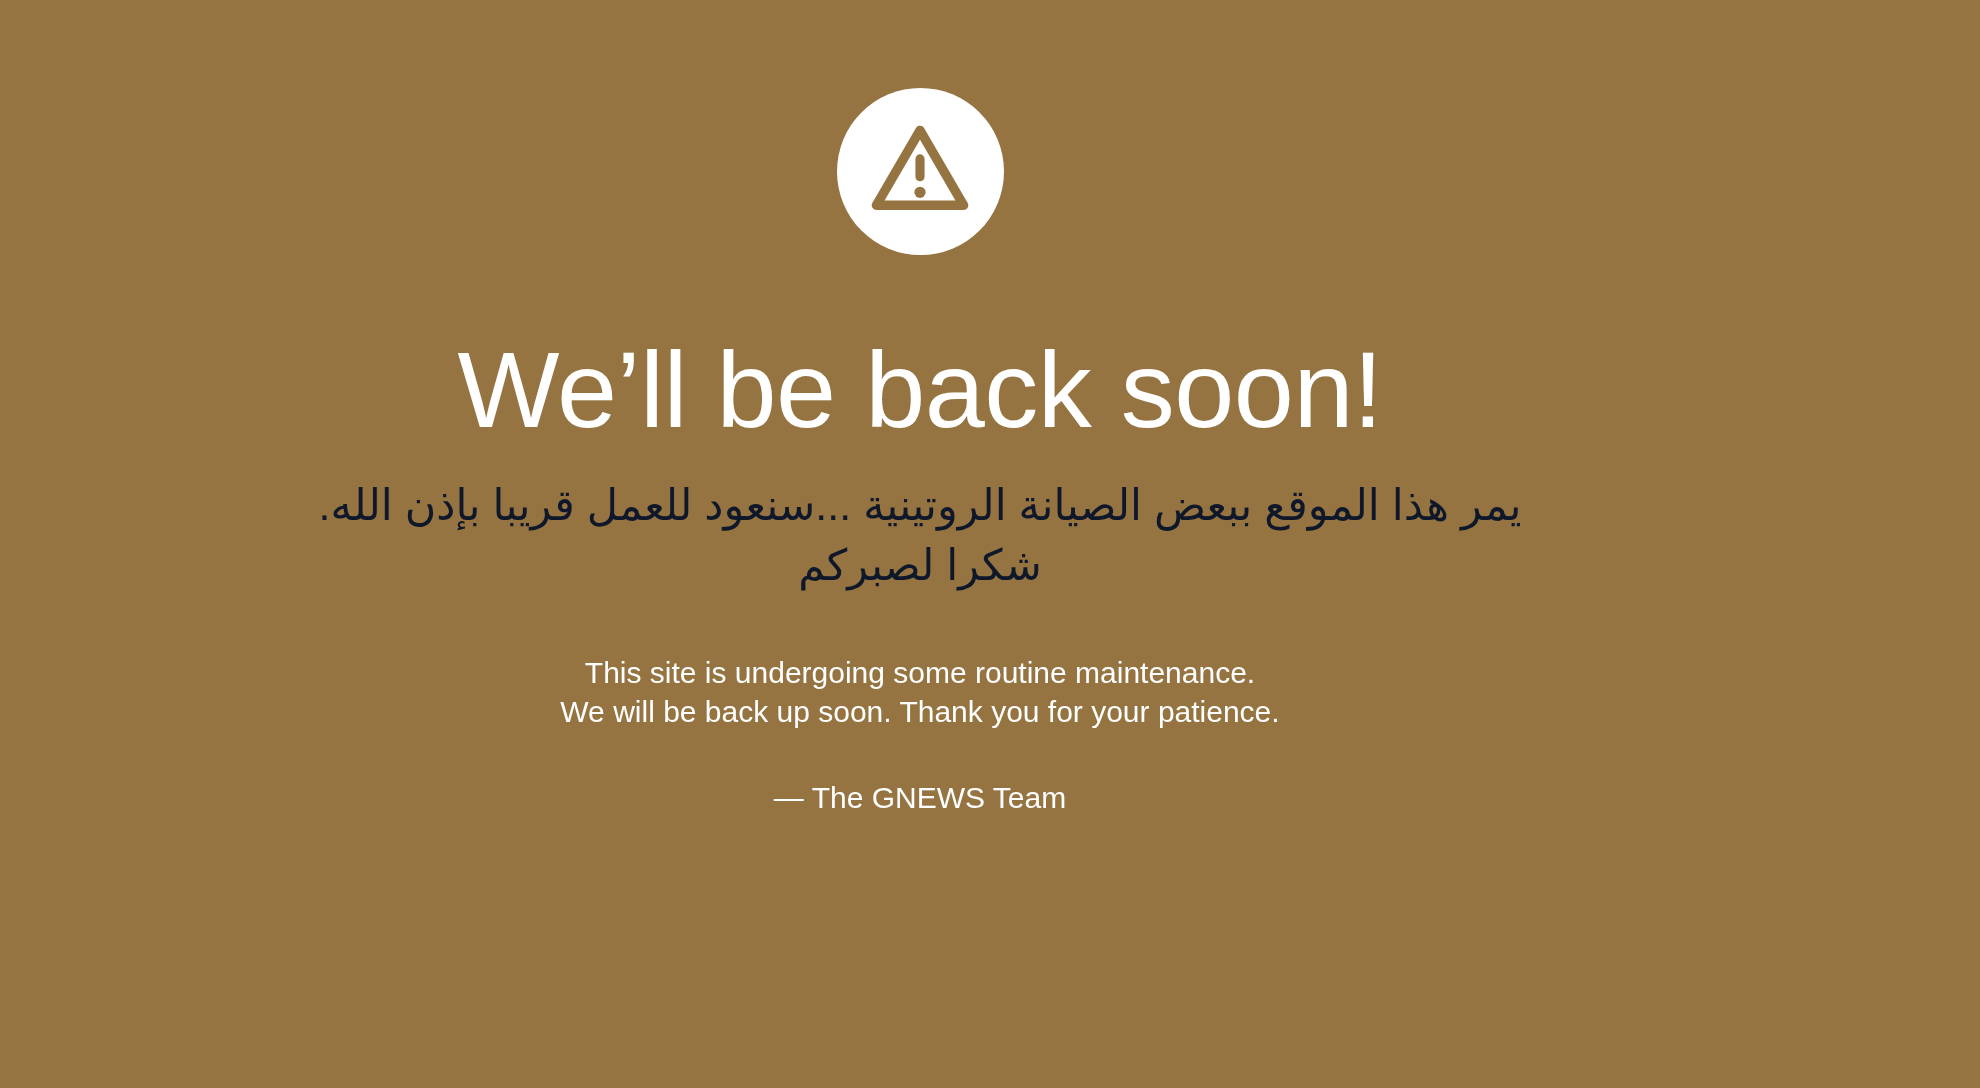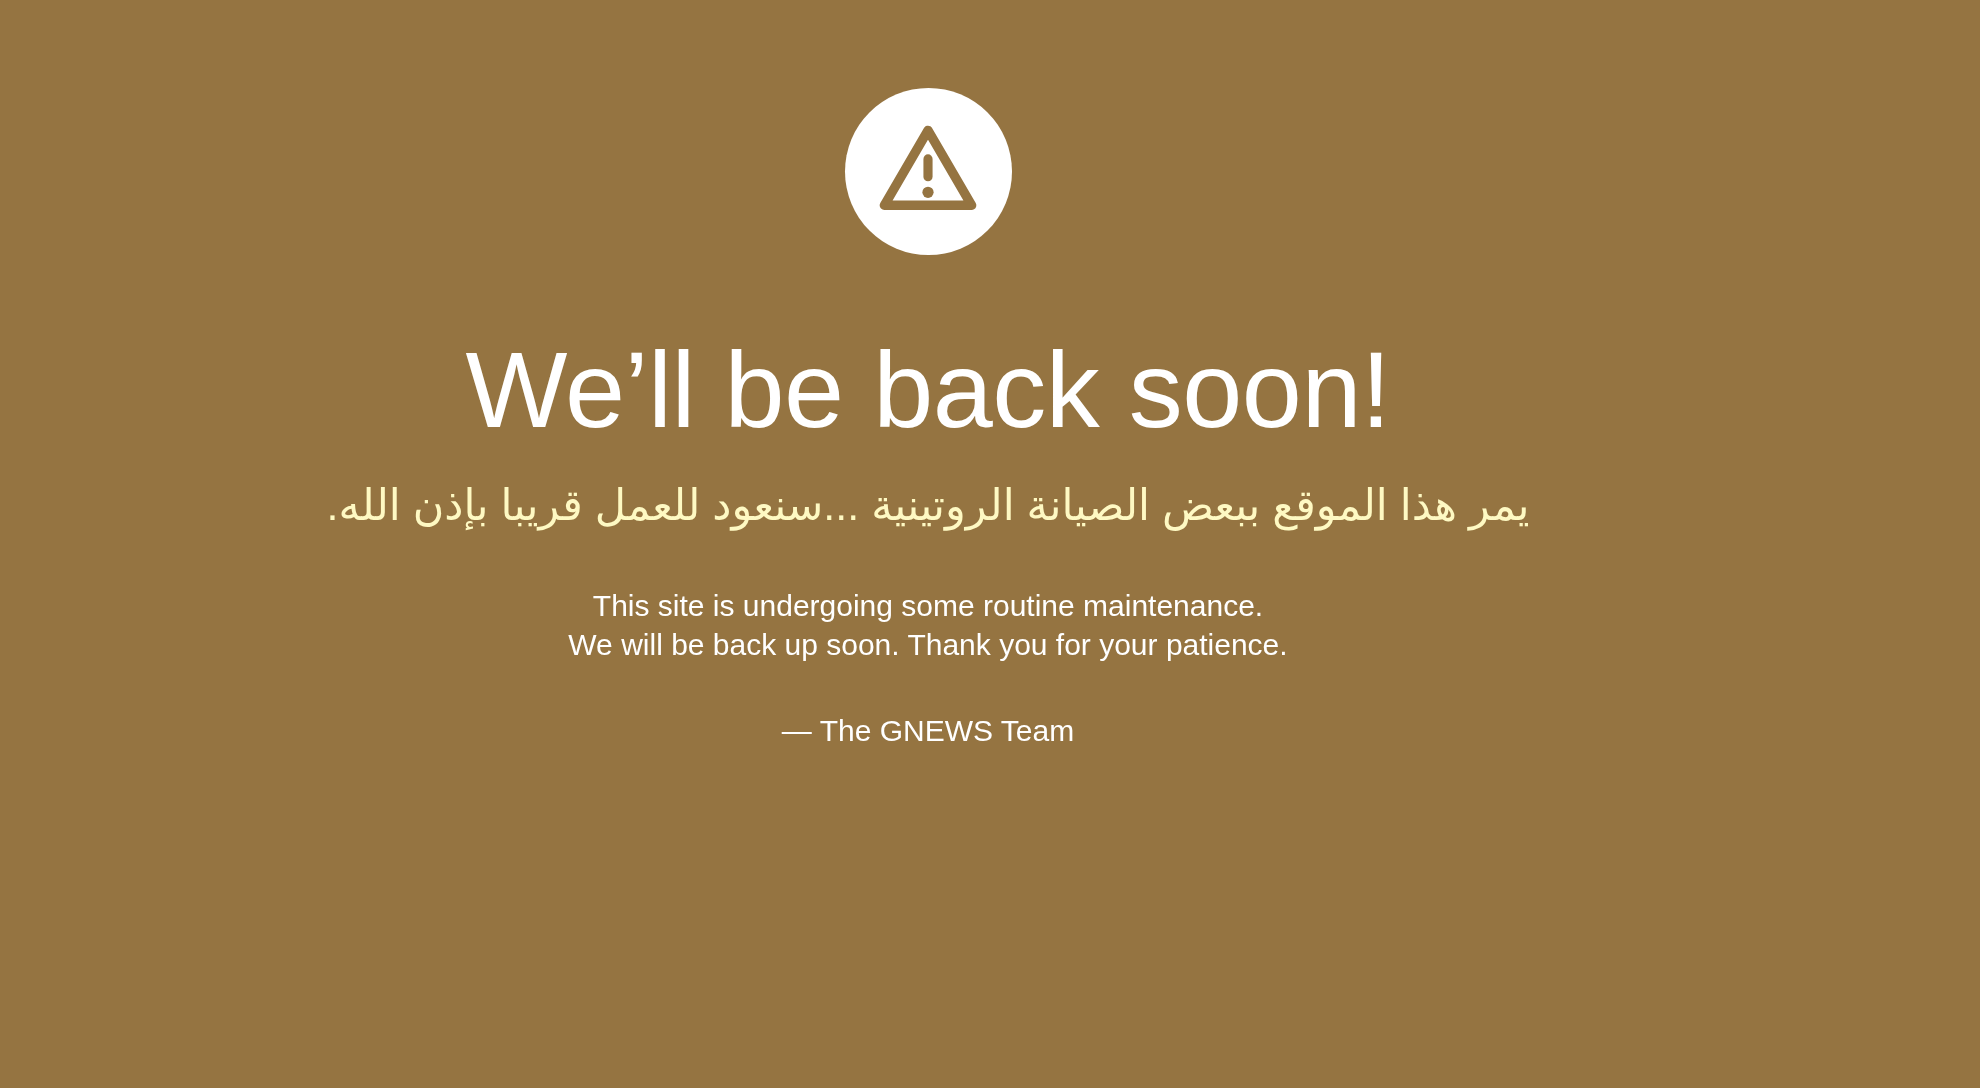--- a/index.html
+++ b/index.html
@@ -22,21 +22,21 @@
     position: relative;
     width: 1980px;
     height: 1088px;
     background: #957441;
     box-sizing: border-box;
   }
 
   
   .content-wrap {
     position: absolute;
-    left: 8px;
+    left: 0;
     top: 0;
     width: 1840px;
     height: 1088px;
     display: flex;
     flex-direction: column;
     align-items: center;
     text-align: center;
   }
 
   
@@ -70,28 +70,28 @@
     font-size: 108px;
     font-weight: 300;
     line-height: 1.05;
     letter-spacing: -0.5px;
     color: #ffffff;
     margin-top: 78px;
   }
 
   
   .arabic-block {
-    margin: 0;
+    margin: 8px;
     padding: 0;
     direction: rtl;
     unicode-bidi: isolate;
     font-size: 43px;
     font-weight: 400;
     line-height: 1.38;
-    color: #fef9c3;
+    color: #0f172a;
     width: 1800px;
     margin-top: 30px;
   }
 
   .arabic-line {
     display: block;
   }
 
   
   .body-copy {
@@ -120,20 +120,21 @@
           <rect x="45.6" y="33" width="8.8" height="26" rx="4.4" fill="#957441"></rect>
           <circle cx="50" cy="69.5" r="5.4" fill="#957441"></circle>
         </svg>
       </div>
     </div>
 
     <h1 class="headline">We’ll be back soon!</h1>
 
     <div class="arabic-block">
       <span class="arabic-line">يمر هذا الموقع ببعض الصيانة الروتينية ...سنعود للعمل قريبا بإذن الله.</span>
+      <span class="arabic-line">شكرا لصبركم</span>
     </div>
 
     <p class="body-copy para-1">This site is undergoing some routine maintenance.</p>
 
     <p class="body-copy para-2">We will be back up soon. Thank you for your patience.</p>
 
     <p class="body-copy signature">— The GNEWS Team</p>
 
   </div>
 </div>

